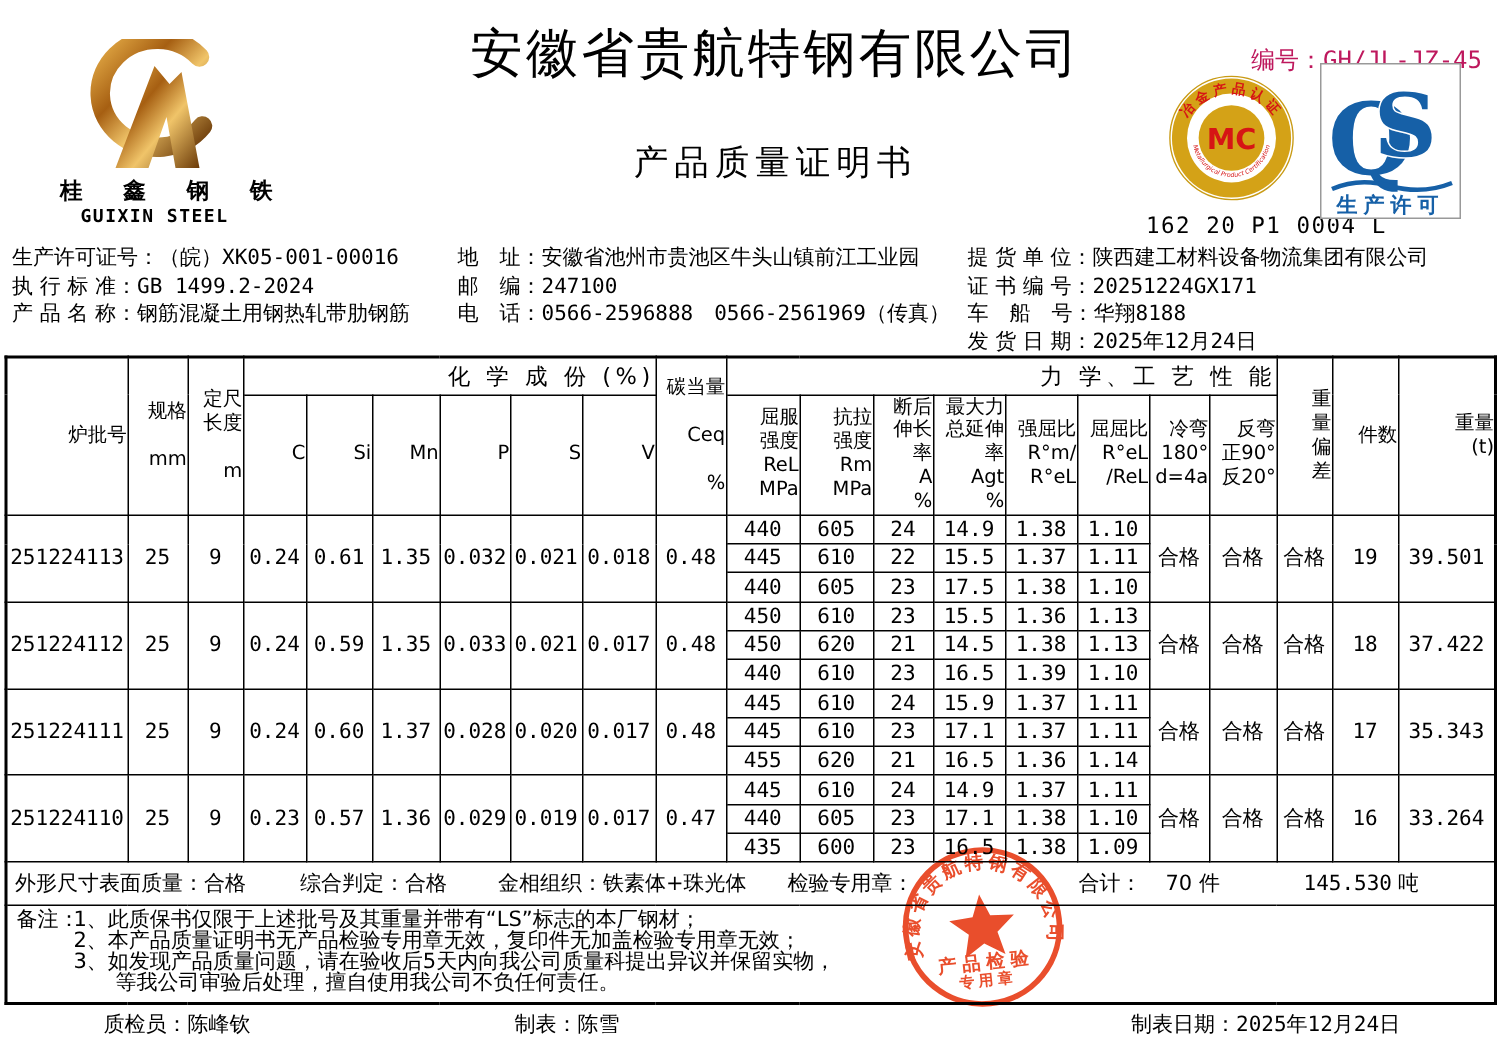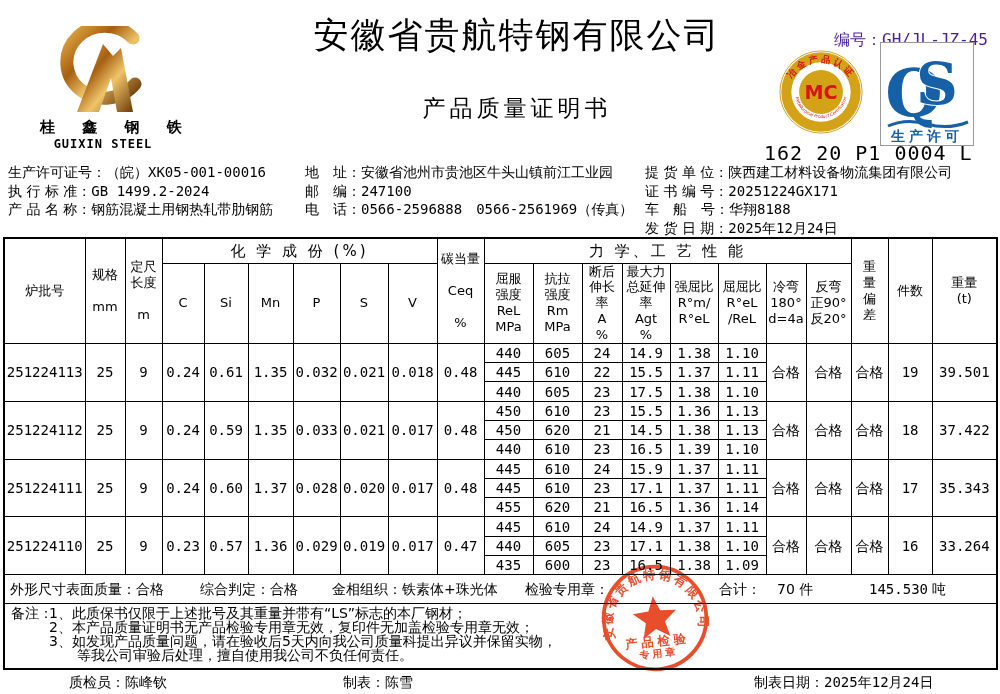--- a/index.html
+++ b/index.html
@@ -4,47 +4,47 @@
 <style>
   html,body{margin:0;padding:0;background:#fff;}
   .page{position:relative;width:1000px;height:694px;background:#fff;color:#000;
         font-family:"DejaVu Sans","Liberation Sans",sans-serif;overflow:hidden;}
 
   
   .company-title{position:absolute;top:12px;left:0;right:0;text-align:center;padding-left:34px;
       font-family:"DejaVu Serif","Liberation Serif",serif;font-size:35px;letter-spacing:2px;white-space:nowrap;}
   .doc-title{position:absolute;top:93px;left:0;right:0;text-align:center;padding-left:34px;
       font-family:"DejaVu Serif","Liberation Serif",serif;font-size:23px;letter-spacing:4px;}
-  .doc-no{position:absolute;top:30px;right:12px;color:#4c1d95;font-size:16px;white-space:nowrap;}
+  .doc-no{position:absolute;top:30px;right:12px;color:#be185d;font-size:16px;white-space:nowrap;}
   .doc-no .mono{font-family:"DejaVu Sans Mono","Liberation Mono",monospace;}
 
   .logo{position:absolute;left:40px;top:26px;width:126px;text-align:center;}
   .logo-cn{font-size:15px;font-weight:bold;letter-spacing:11px;margin-right:-11px;white-space:nowrap;text-align:center;}
   .logo-en{font-size:12px;font-weight:bold;letter-spacing:1px;
       font-family:"DejaVu Sans Mono","Liberation Mono",monospace;white-space:nowrap;}
 
   .mc-badge{position:absolute;left:779px;top:50px;}
-  .mc-serial{position:absolute;left:764px;top:141px;font-size:20px;letter-spacing:1px;
+  .mc-serial{position:absolute;left:764px;top:141px;font-size:15px;letter-spacing:1px;
       font-family:"DejaVu Sans Mono","Liberation Mono",monospace;white-space:nowrap;}
   .qs-badge{position:absolute;left:880px;top:42px;}
 
   
   .info{position:absolute;top:163px;left:0;width:100%;font-size:14px;}
   .info-col{position:absolute;top:0;}
   .info-col.c1{left:8px;}
   .info-col.c2{left:305px;}
   .info-col.c3{left:645px;}
   .info-row{height:18.5px;line-height:18.5px;white-space:nowrap;}
   .info-value{font-family:"DejaVu Sans Mono","DejaVu Sans",monospace;}
 
   
   table.qtable{position:absolute;top:237px;left:3px;width:993px;border-collapse:collapse;
       table-layout:fixed;border:2px solid #000;}
   .qtable td{border:1px solid #000;text-align:center;vertical-align:middle;padding:0;overflow:hidden;}
-  .qtable thead td{font-size:13px;line-height:1.22;white-space:pre-line;}
+  .qtable thead td{font-size:13px;line-height:1.22;white-space:pre-line;text-align:right;}
   .qtable thead tr.h1{height:25px;}
   .qtable thead tr.h2{height:78px;}
   .qtable thead td.band{font-size:15px;letter-spacing:3px;}
   .qtable tbody tr.sub{height:19.3px;}
   .qtable tbody td{font-family:"DejaVu Sans Mono","DejaVu Sans",monospace;font-size:14px;line-height:1;}
   .qtable tbody td.cjk{font-family:"DejaVu Sans","Liberation Sans",sans-serif;font-size:14px;}
   tr.summary-row{height:29px;}
   td.summary-cell{position:relative;font-family:"DejaVu Sans",sans-serif!important;padding-left:24px;}
   .s-item{position:absolute;top:50%;transform:translateY(-50%);white-space:nowrap;font-size:14px;}
   .s-val{font-family:"DejaVu Sans Mono","DejaVu Sans",monospace;}

